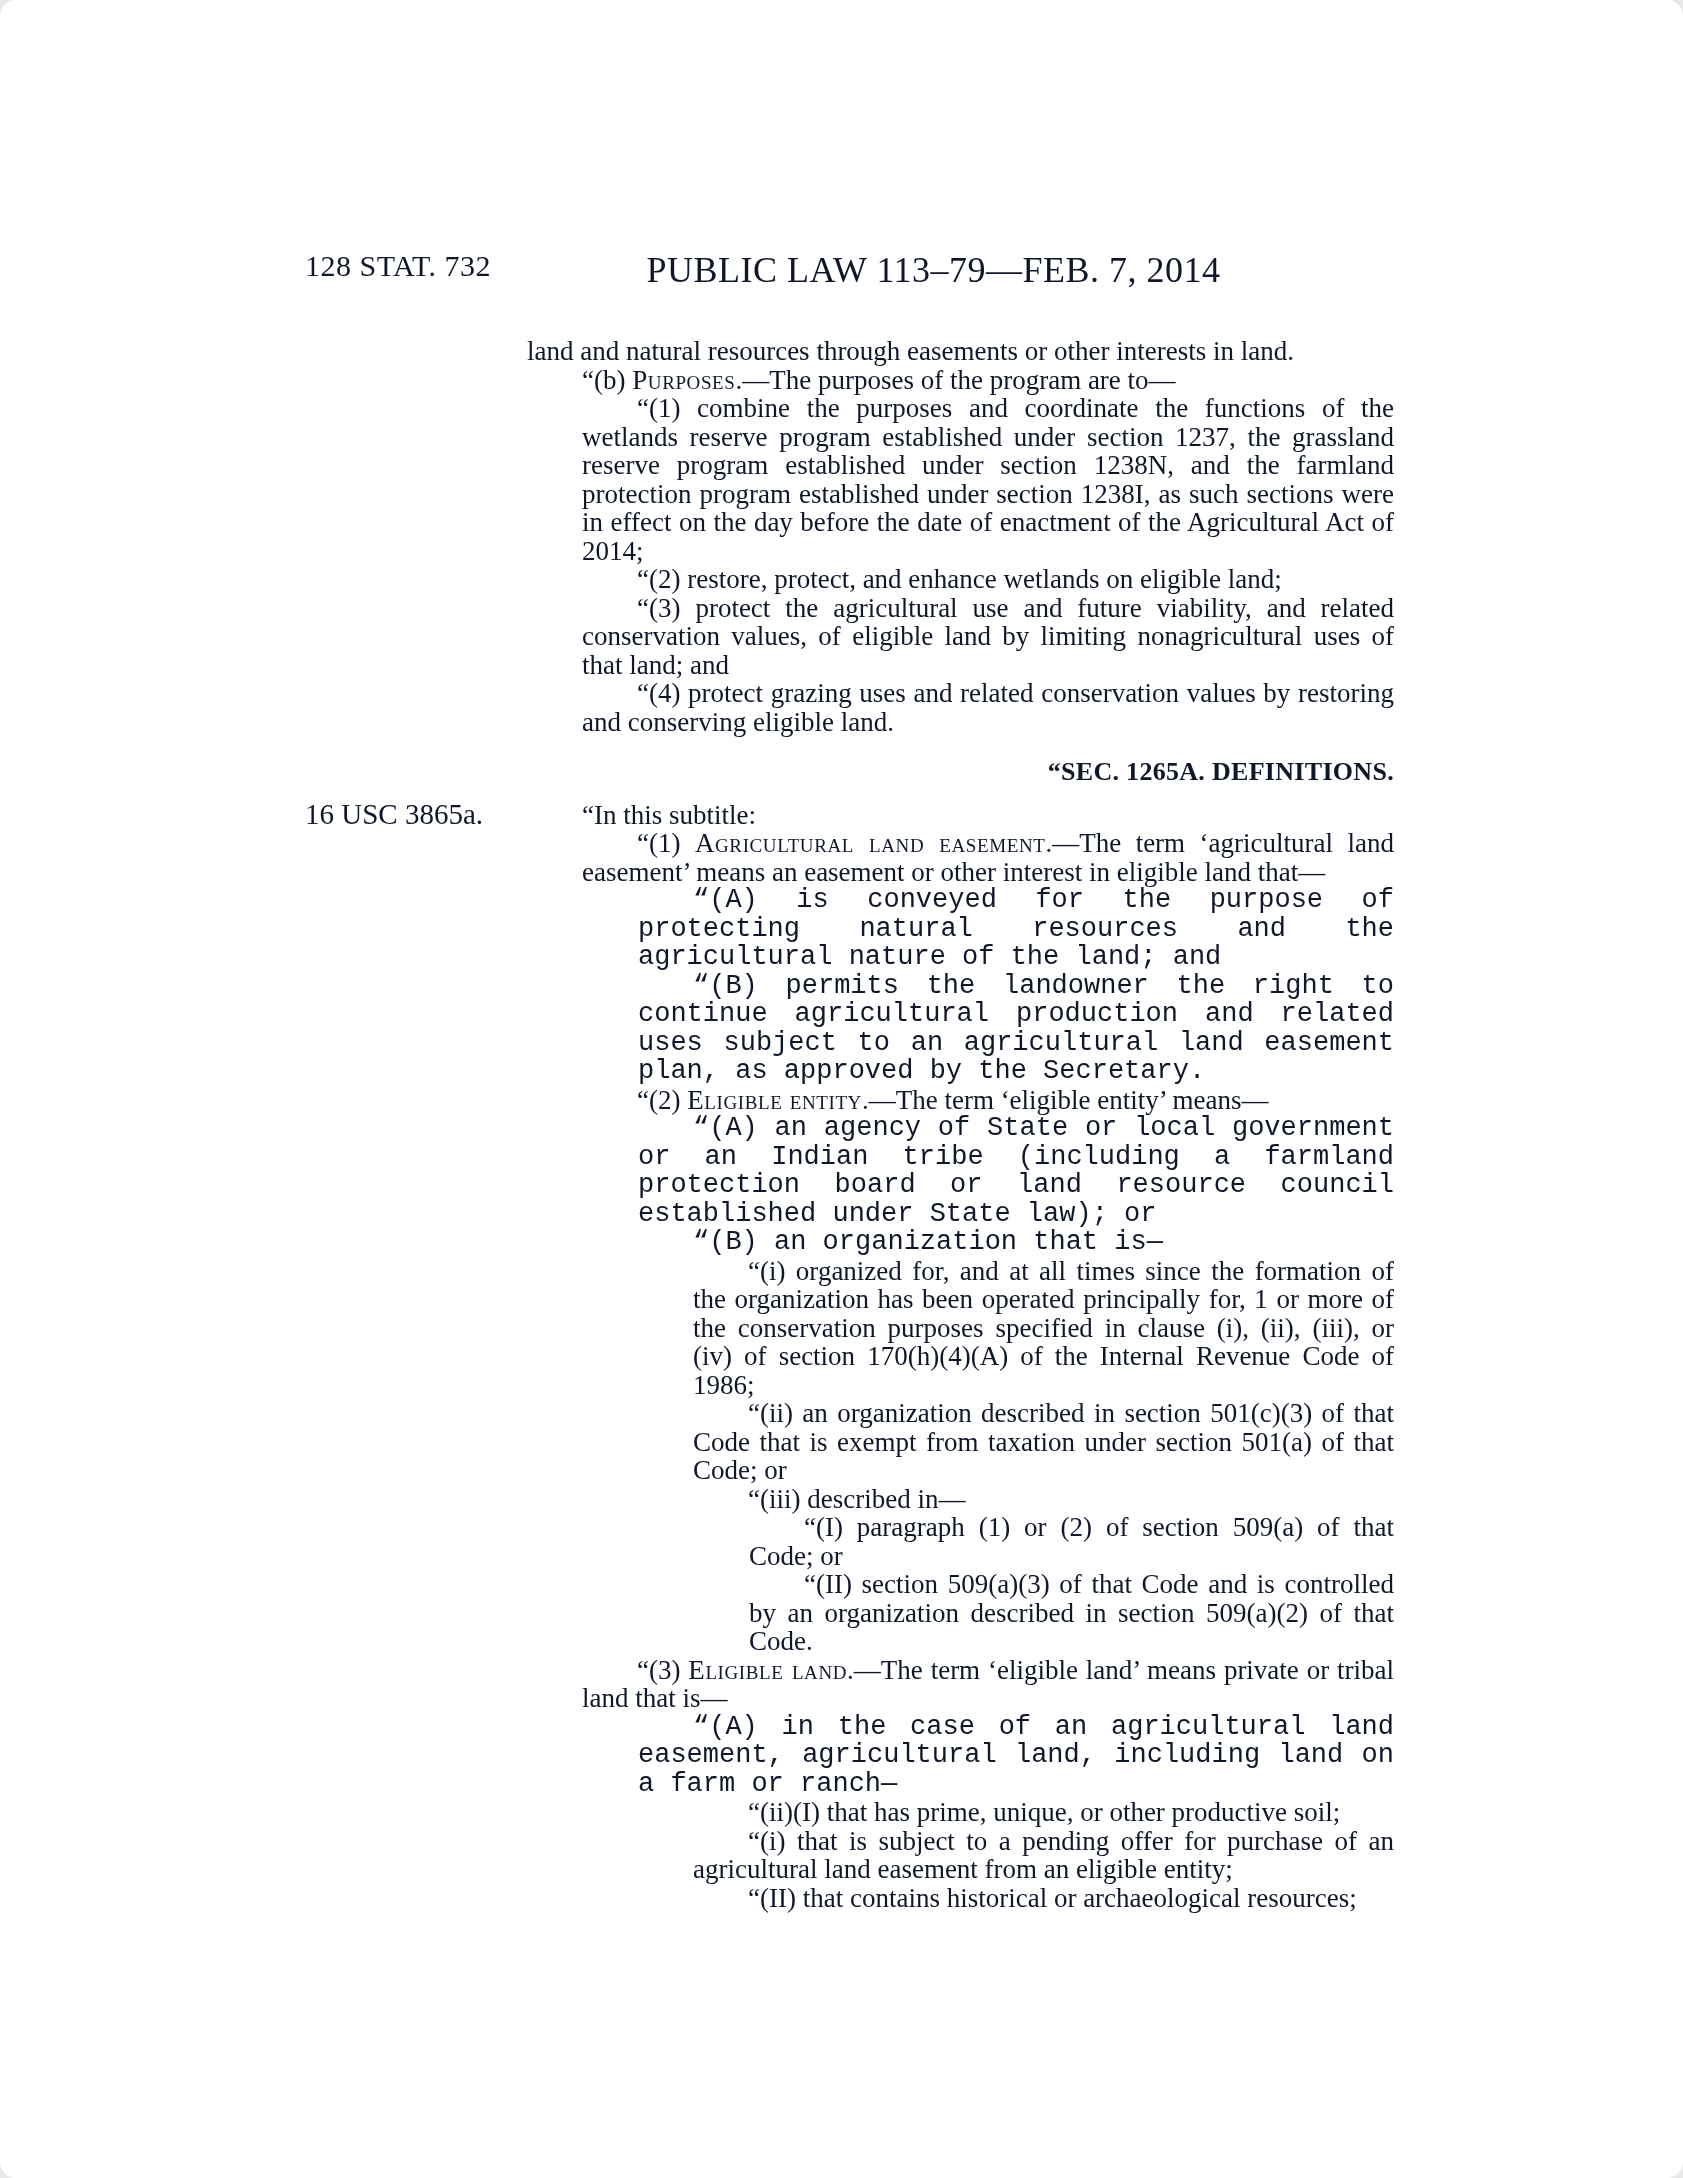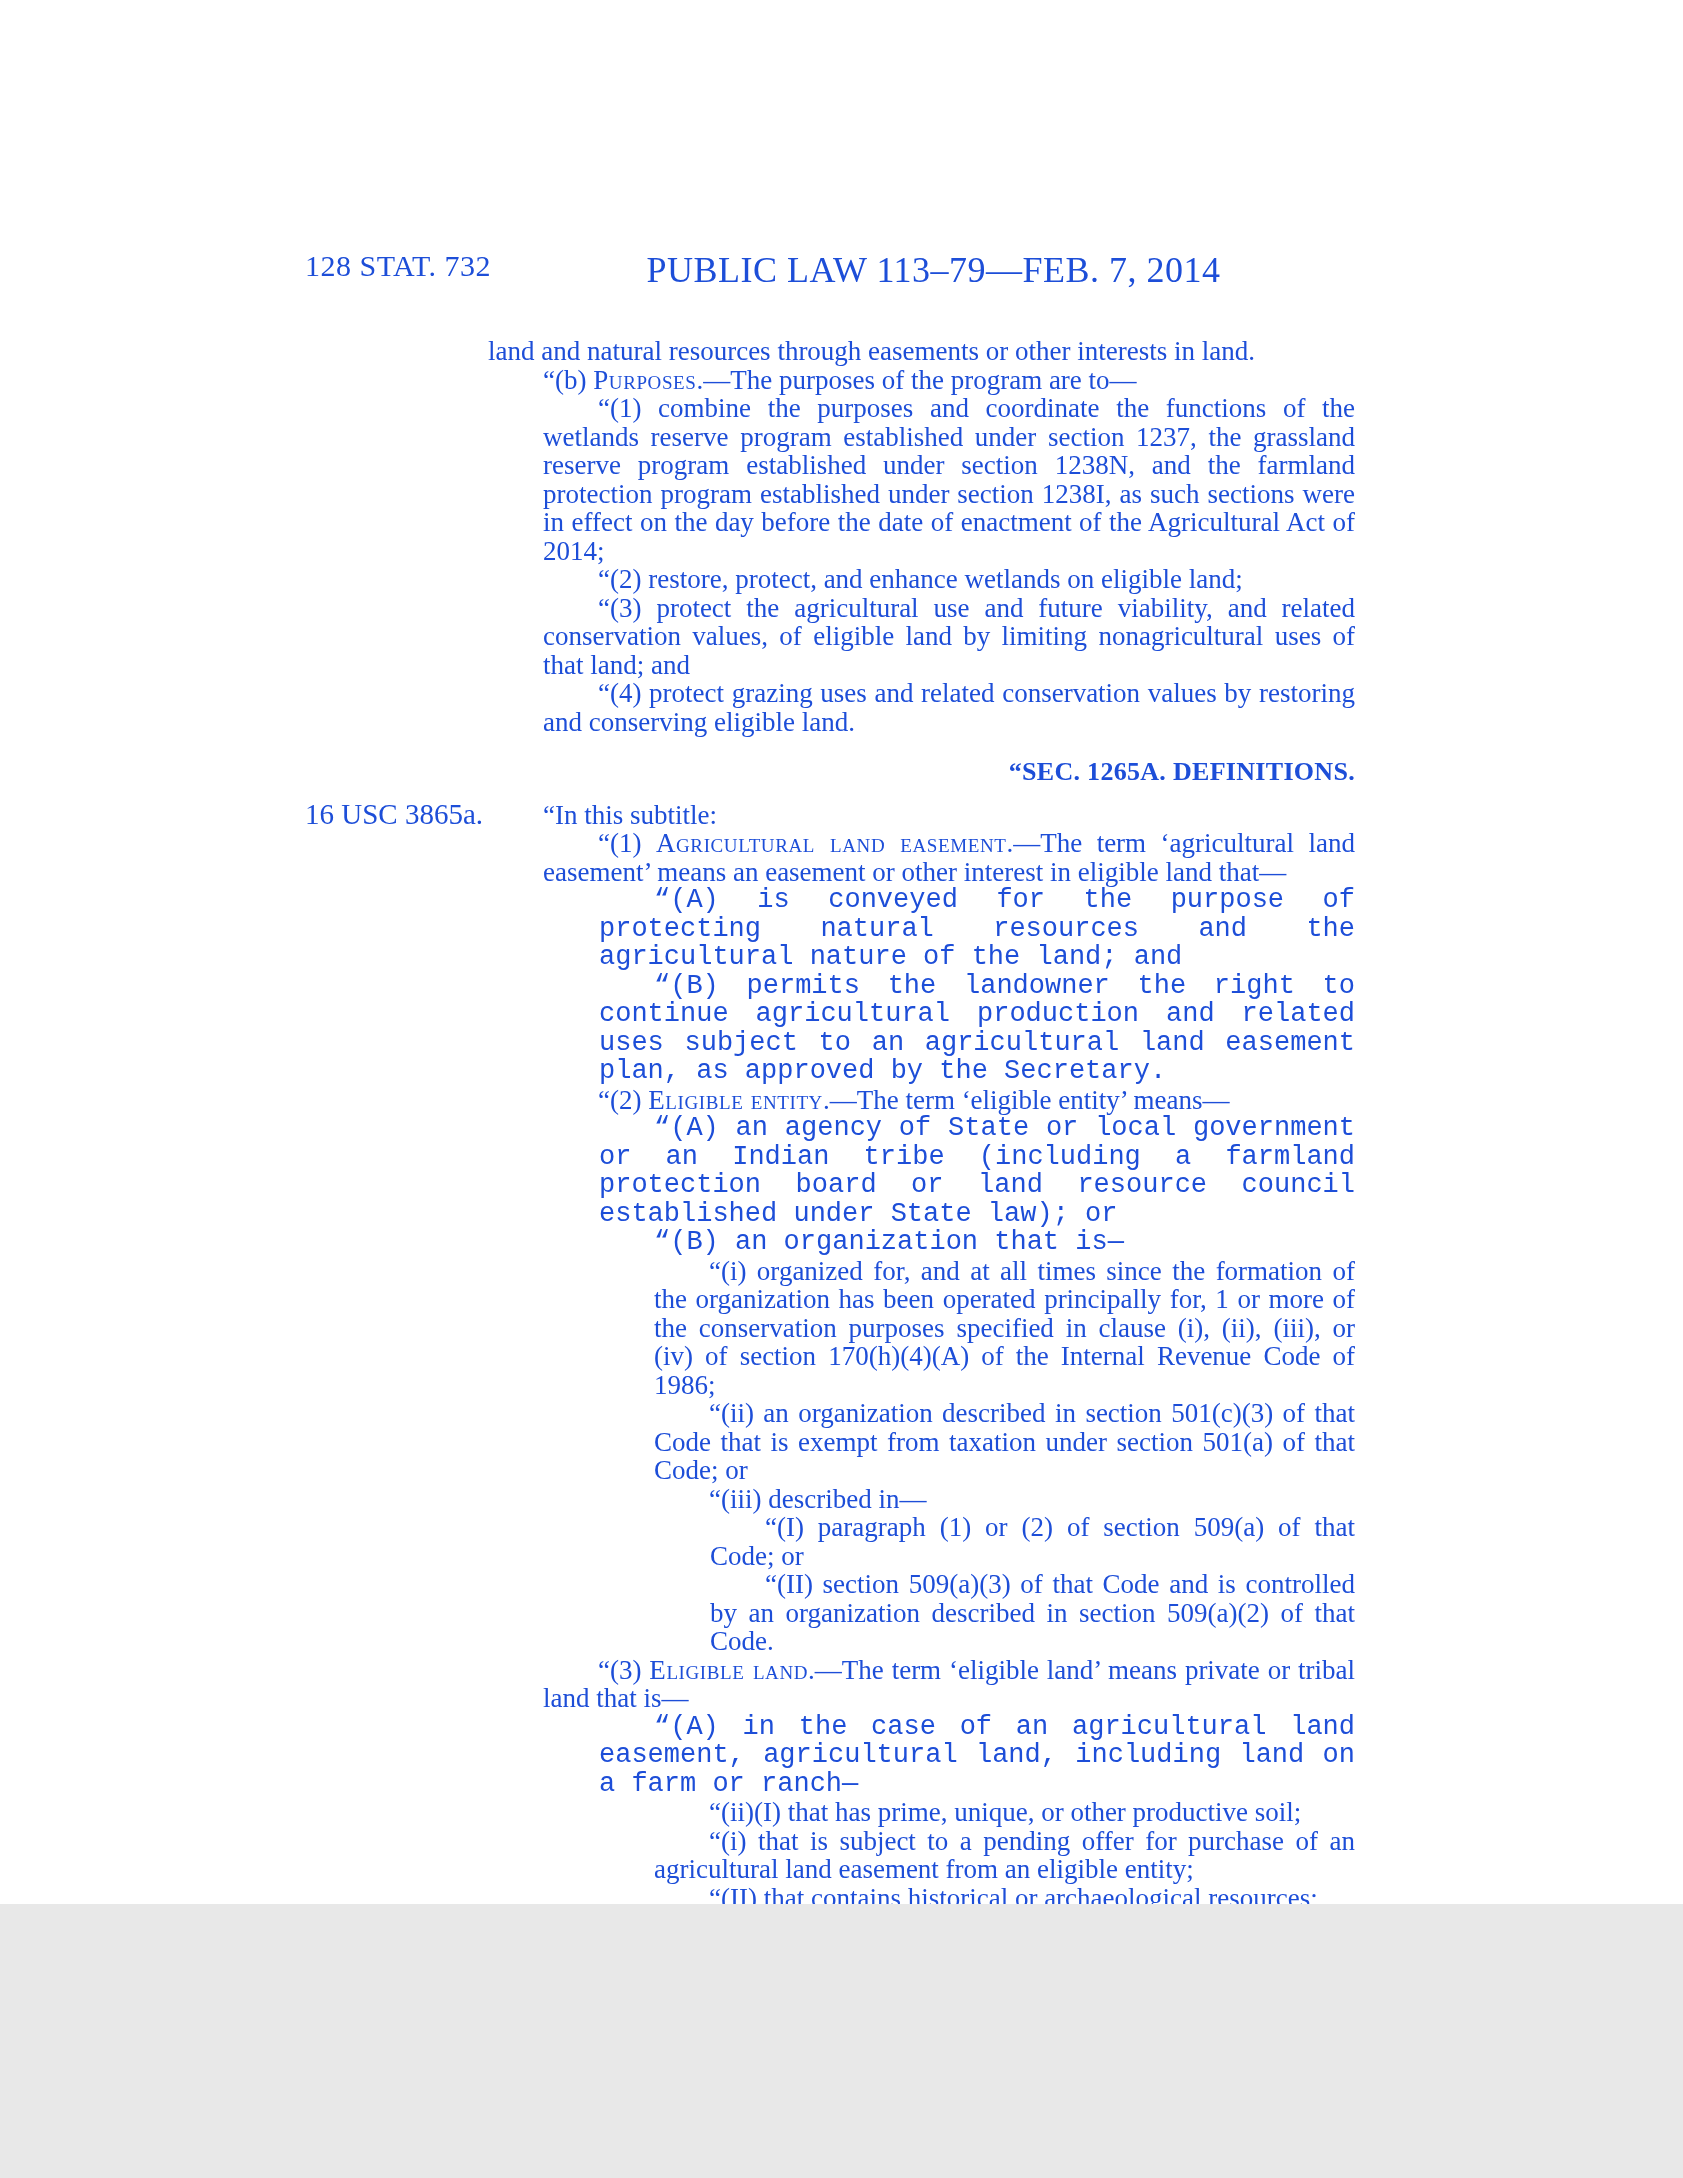--- a/index.html
+++ b/index.html
@@ -3,25 +3,26 @@
 <meta charset="utf-8">
 <style>
   html, body {
     margin: 0;
     padding: 0;
     background: #e8e8e8;
   }
   .page {
     position: relative;
     width: 1683px;
-    height: 1904px;
+    height: 2178px;
     background: #ffffff;
-    color: #1d4ed8;
+    color: #0f172a;
     font-family: "Liberation Serif", serif;
     overflow: hidden;
+    border-radius: 16px;
   }
   
   .running-head {
     position: absolute;
     top: 249px;
     left: 500px;
     width: 867px;
     text-align: center;
     font-size: 36px;
     letter-spacing: 0.5px;
@@ -41,21 +42,21 @@
     top: 798px;
     left: 305px;
     width: 188px;
     font-size: 29px;
     white-space: nowrap;
   }
   
   .statute-body {
     position: absolute;
     top: 337px;
-    left: 488px;
+    left: 527px;
     width: 867px;
     font-size: 27px;
     line-height: 28.5px;
     text-align: justify;
     hyphens: auto;
     -webkit-hyphens: auto;
   }
   .para { margin: 0; }
   
   .para.intro { padding-left: 0;     text-indent: 0; }

